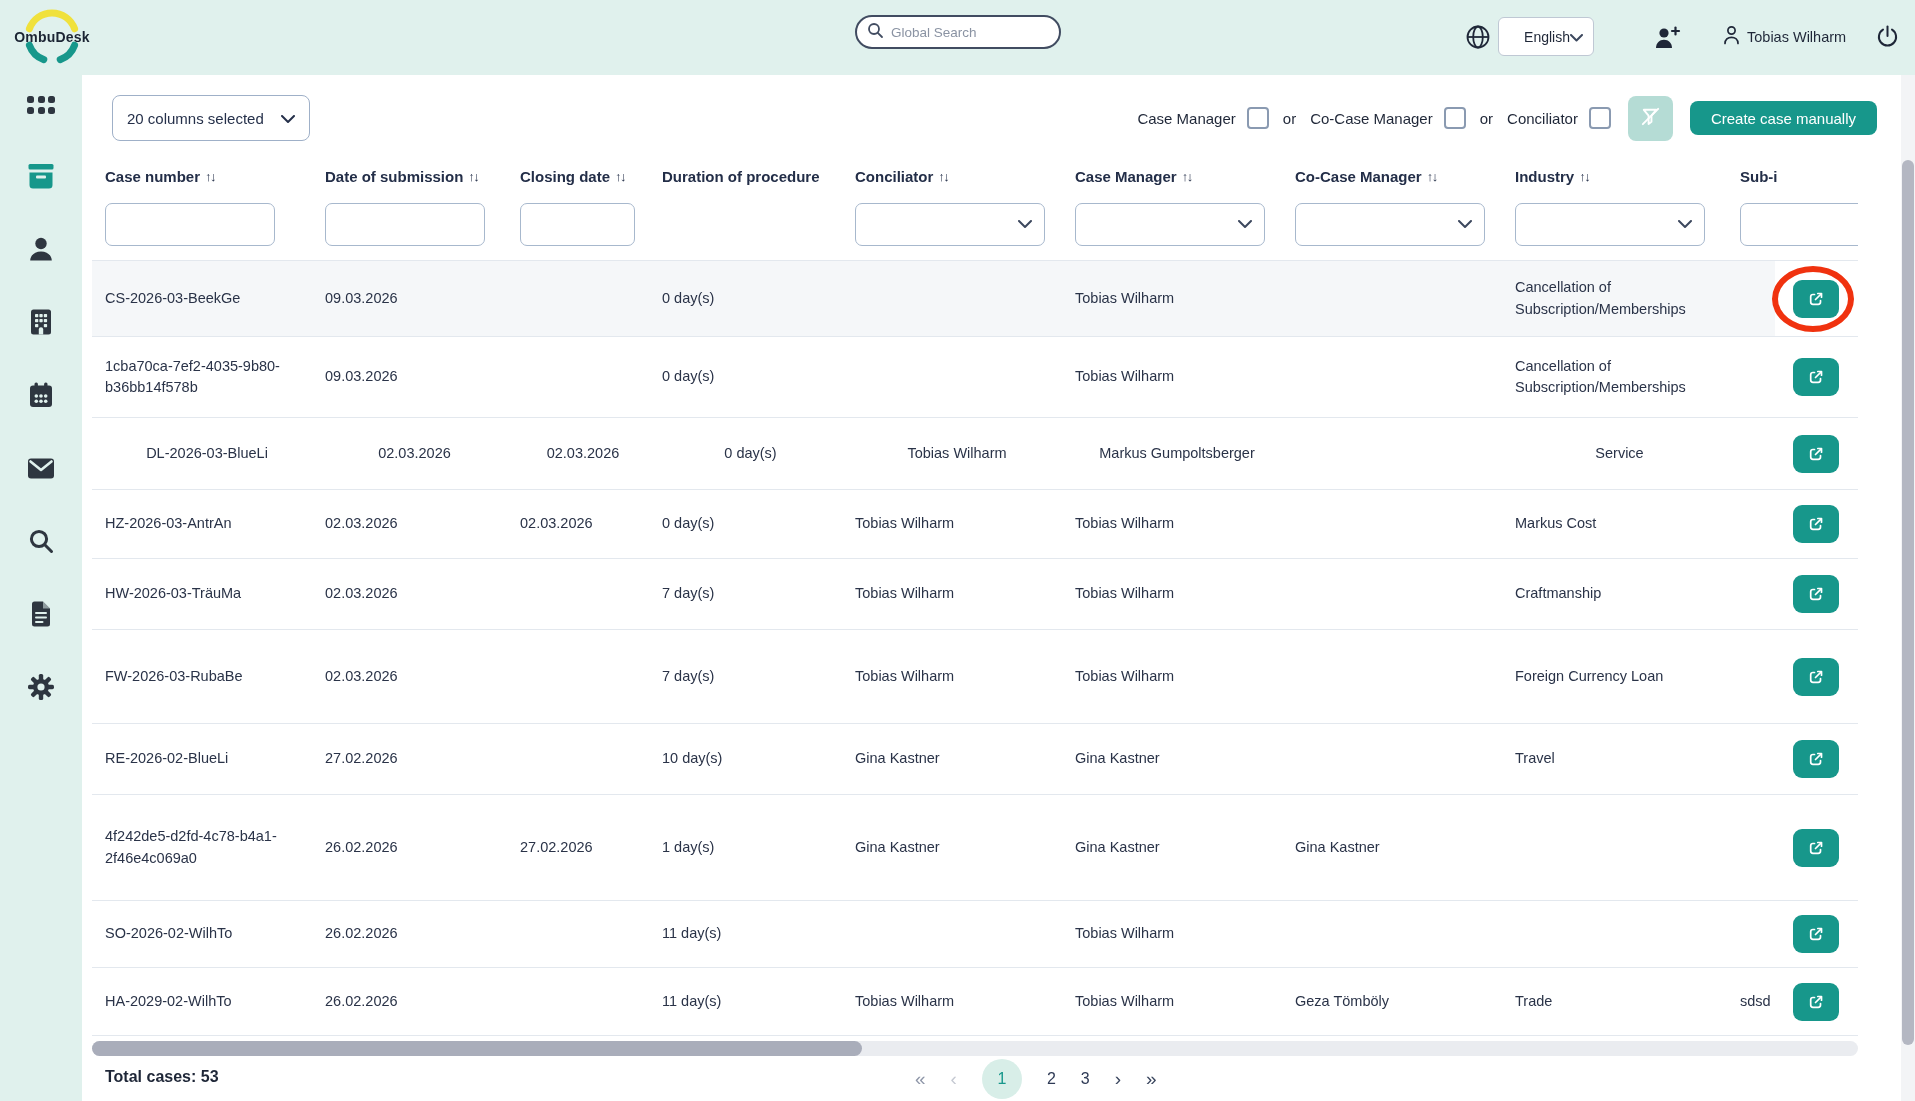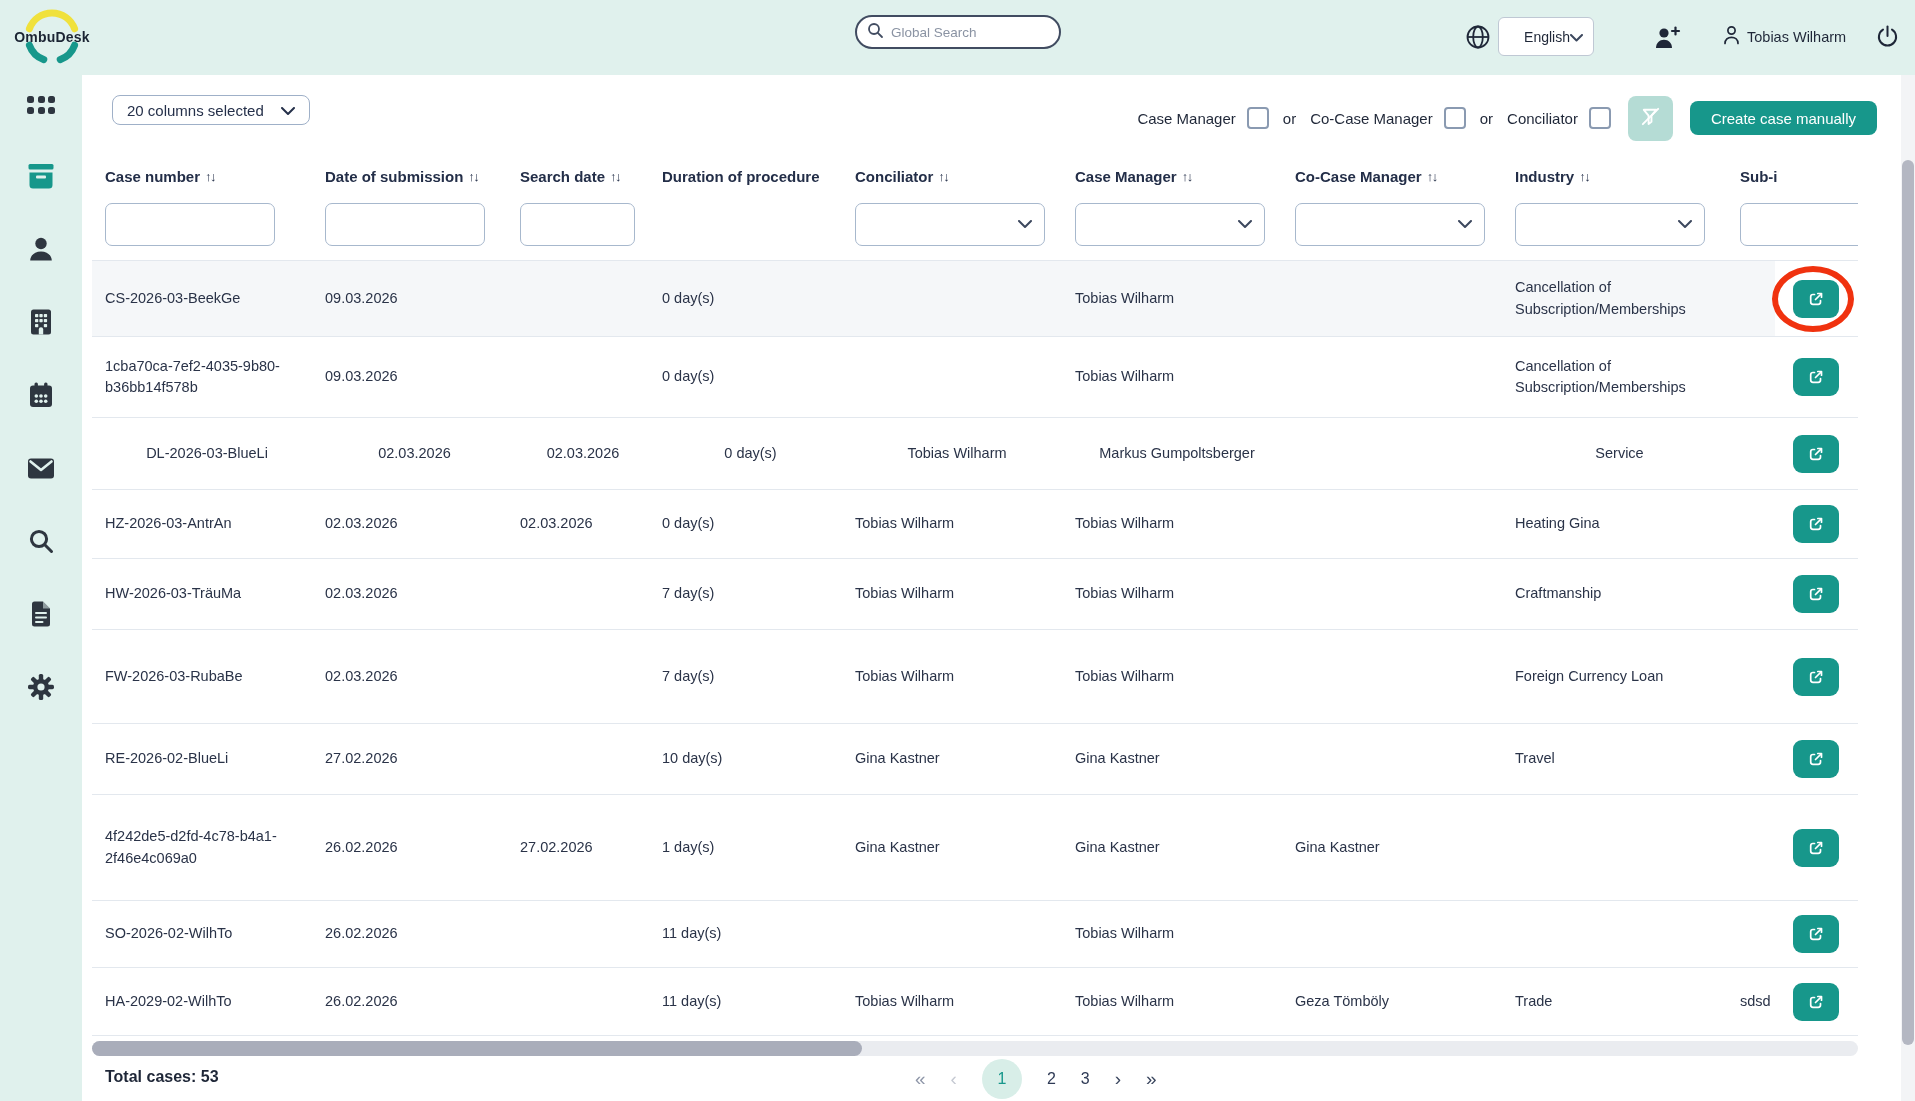--- a/index.html
+++ b/index.html
@@ -16,21 +16,21 @@
   .logo{position:absolute;left:8px;top:3px;width:88px;height:70px;}
   .logo-text{position:absolute;left:0;top:26px;width:88px;text-align:center;font-size:14px;font-weight:700;color:#1b2433;letter-spacing:.2px;}
   .search-pill{position:absolute;left:855px;top:15px;width:206px;height:34px;border:2px solid #414c61;border-radius:17px;background:#fff;display:flex;align-items:center;padding:0 10px;gap:7px;}
   .search-pill input{border:none;outline:none;flex:1;font-size:13.5px;font-family:"Liberation Sans",sans-serif;color:#2a3348;background:transparent;}
   .search-pill input::placeholder{color:#8a93a3;}
   .tb-icon{position:absolute;display:flex;align-items:center;justify-content:center;background:none;border:none;cursor:pointer;}
   .lang-box{position:absolute;left:1498px;top:17px;width:96px;height:39px;background:#fff;border:1px solid #bfc8d4;border-radius:6px;display:flex;align-items:center;justify-content:flex-end;padding:0 10px;font-size:14px;color:#1f2738;cursor:pointer;}
   .user-chip{position:absolute;left:1722px;top:25px;display:flex;align-items:center;gap:6px;font-size:14.5px;color:#1f2738;cursor:pointer;}
 
   
-  .columns-select{position:absolute;left:112px;top:95px;width:198px;height:30px;border:1px solid #9fb0c8;border-radius:8px;background:#fff;display:flex;align-items:center;justify-content:space-between;padding:0 14px;font-size:15px;color:#25304a;cursor:pointer;}
+  .columns-select{position:absolute;left:112px;top:95px;width:198px;height:46px;border:1px solid #9fb0c8;border-radius:8px;background:#fff;display:flex;align-items:center;justify-content:space-between;padding:0 14px;font-size:15px;color:#25304a;cursor:pointer;}
   .assign-filters{position:absolute;right:38px;top:95px;height:46px;display:flex;align-items:center;gap:11px;font-size:15px;color:#1f2738;}
   .cbx{width:22px;height:22px;border:2px solid #8a9ab1;border-radius:4px;background:#fff;cursor:pointer;flex:0 0 auto;}
   .or{margin:0 3px;}
   .filter-clear-btn{width:45px;height:45px;border:none;border-radius:8px;background:#b5dcd5;display:flex;align-items:center;justify-content:center;cursor:pointer;margin-left:6px;}
   .create-btn{height:34px;border:none;border-radius:8px;background:var(--teal);color:#fff;font-size:15px;font-family:"Liberation Sans",sans-serif;padding:0 21px;cursor:pointer;margin-left:6px;}
 
   
   .table{position:absolute;left:92px;top:155px;width:1766px;overflow:hidden;}
   .t-head,.t-filter,.t-row{display:grid;grid-template-columns:220px 195px 142px 193px 220px 220px 220px 225px 35px 83px;padding-left:13px;align-items:center;}
   .t-head{height:42px;font-size:15px;font-weight:700;color:#232e48;}
@@ -298,21 +298,21 @@
   <div class="t-head">
     <div class="hcell">
         <span>Case number</span>
         <span class="sort">↑↓</span>
       </div>
     <div class="hcell">
         <span>Date of submission</span>
         <span class="sort">↑↓</span>
       </div>
     <div class="hcell">
-        <span>Search date</span>
+        <span>Closing date</span>
         <span class="sort">↑↓</span>
       </div>
     <div class="hcell">
         <span>Duration of procedure</span>
       </div>
     <div class="hcell">
         <span>Conciliator</span>
         <span class="sort">↑↓</span>
       </div>
     <div class="hcell">
@@ -433,21 +433,21 @@
         </div>
       </div>
       <div class="t-row">
         <div class="cell c1">HZ-2026-03-AntrAn</div>
         <div class="cell c2">02.03.2026</div>
         <div class="cell c3">02.03.2026</div>
         <div class="cell c4">0 day(s)</div>
         <div class="cell c5">Tobias Wilharm</div>
         <div class="cell c6">Tobias Wilharm</div>
         <div class="cell c7"></div>
-        <div class="cell c8">Heating Gina</div>
+        <div class="cell c8">Markus Cost</div>
         <div class="cell c9"></div>
         <div class="cell c10">
           <button class="open-btn">
             <svg width="20" height="20" viewBox="0 0 20 20" fill="none" stroke="#ffffff" stroke-width="1.7" stroke-linecap="round" stroke-linejoin="round">
               <path d="M8.5 5.5H7a2.3 2.3 0 0 0-2.3 2.3v5.2A2.3 2.3 0 0 0 7 15.3h5.2a2.3 2.3 0 0 0 2.3-2.3V11.5"></path>
               <polyline points="11.8,4.5 15.5,4.5 15.5,8.2"></polyline>
               <line x1="15.2" y1="4.8" x2="9.5" y2="10.5"></line>
             </svg>
           </button>
         </div>

